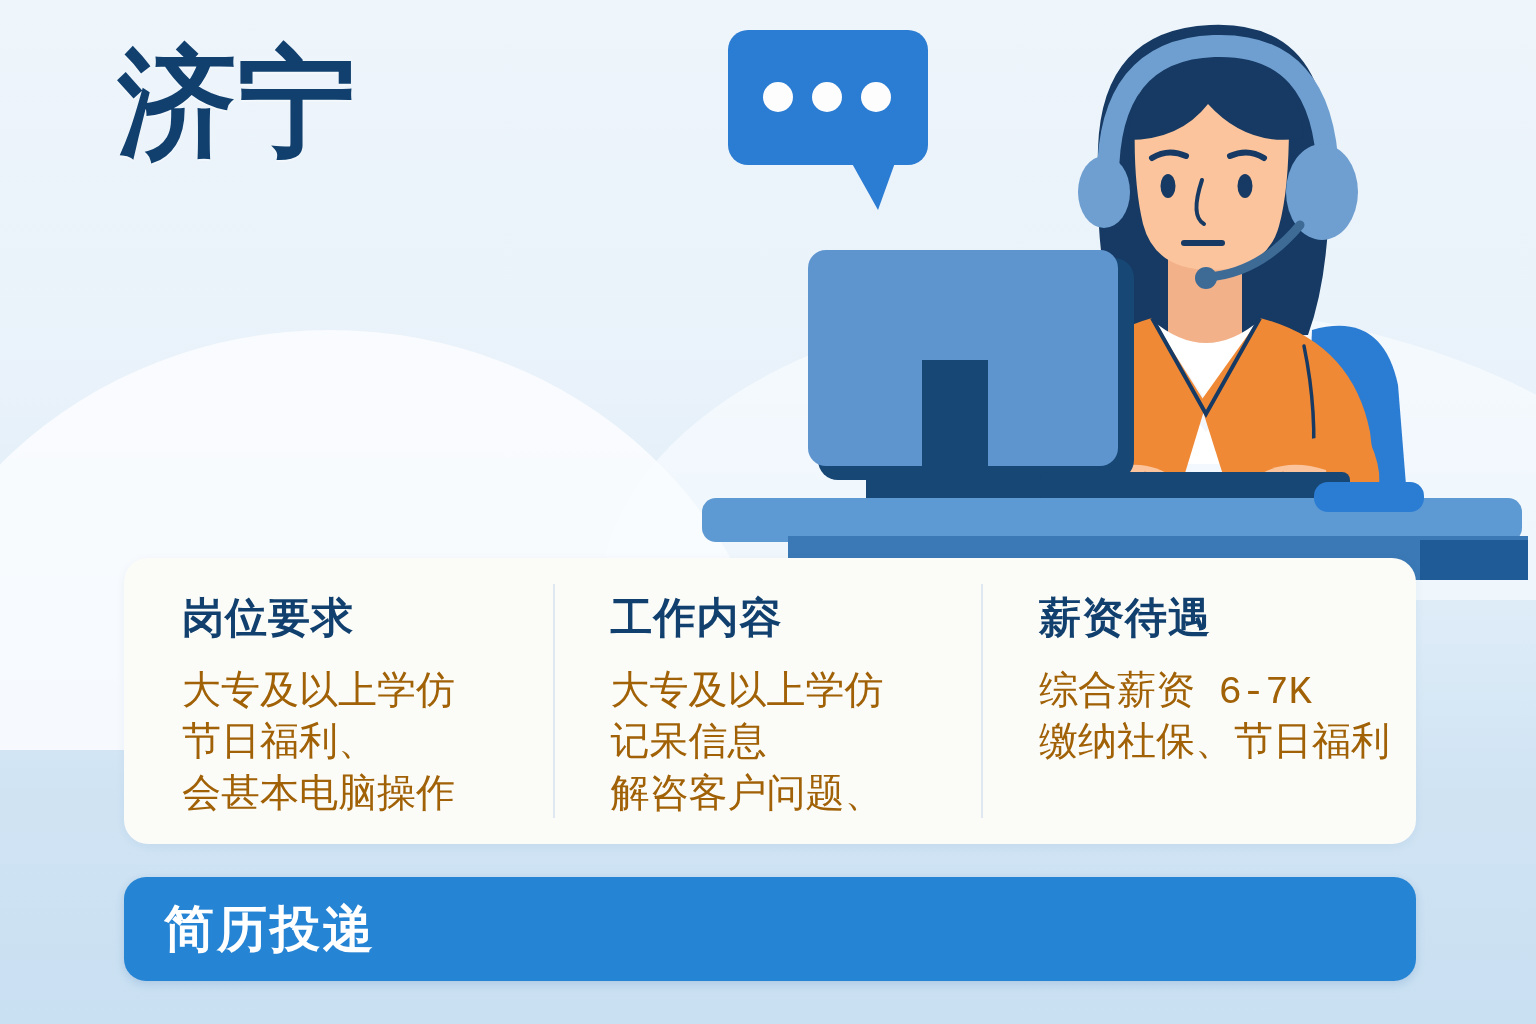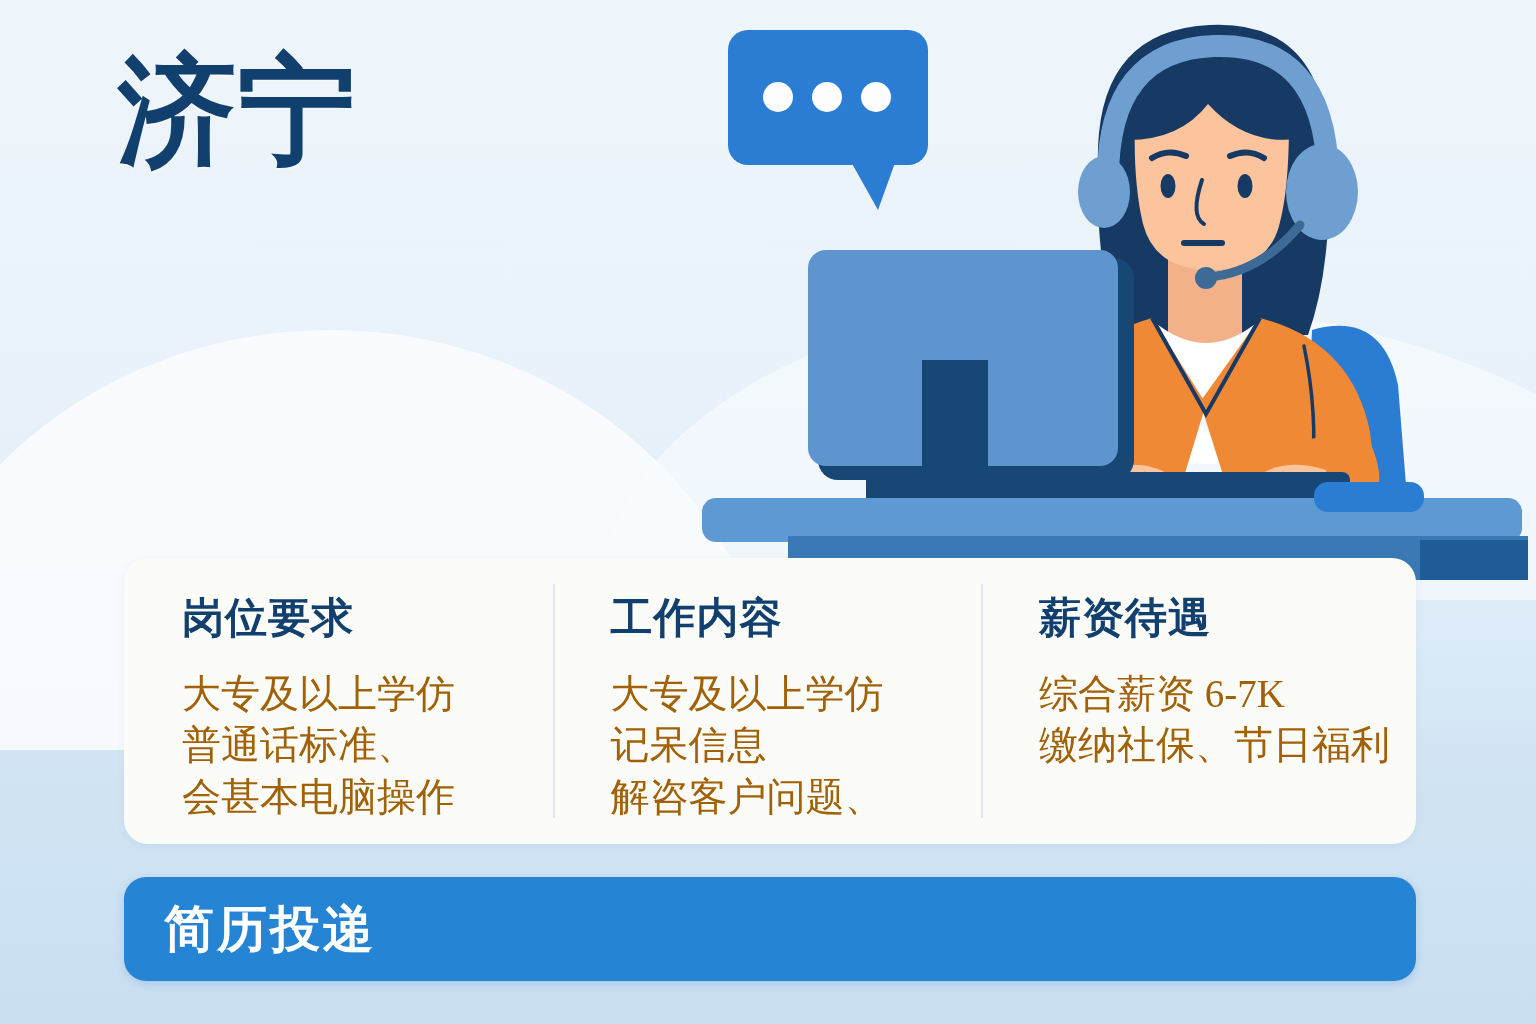--- a/index.html
+++ b/index.html
@@ -7,21 +7,21 @@
     padding: 0;
     background: #ffffff;
   }
   * { box-sizing: border-box; }
 
   .poster {
     position: relative;
     width: 1536px;
     height: 1024px;
     overflow: hidden;
-    font-family: Liberation Serif, serif;
+    font-family: Liberation Mono, monospace;
     background: linear-gradient(180deg,
                 #eef5fb 0%,
                 #e9f2fa 38%,
                 #dcebf7 62%,
                 #cfe3f3 78%,
                 #cbe1f2 100%);
   }
 
   
   .bg-cloud-left {
@@ -228,21 +228,21 @@
 
       <rect x="614" y="482" width="110" height="30" rx="14" fill="#2b7cd3"></rect>
     </svg>
   </div>
 
   <div class="cards">
 
     <div class="card">
       <div class="card-title">岗位要求</div>
       <div class="card-line">大专及以上学仿</div>
-      <div class="card-line">普通话标准、</div>
+      <div class="card-line">节日福利、</div>
       <div class="card-line">会甚本电脑操作</div>
     </div>
 
     <div class="card">
       <div class="card-title">工作内容</div>
       <div class="card-line">大专及以上学仿</div>
       <div class="card-line">记呆信息</div>
       <div class="card-line">解咨客户问题、</div>
     </div>
 

